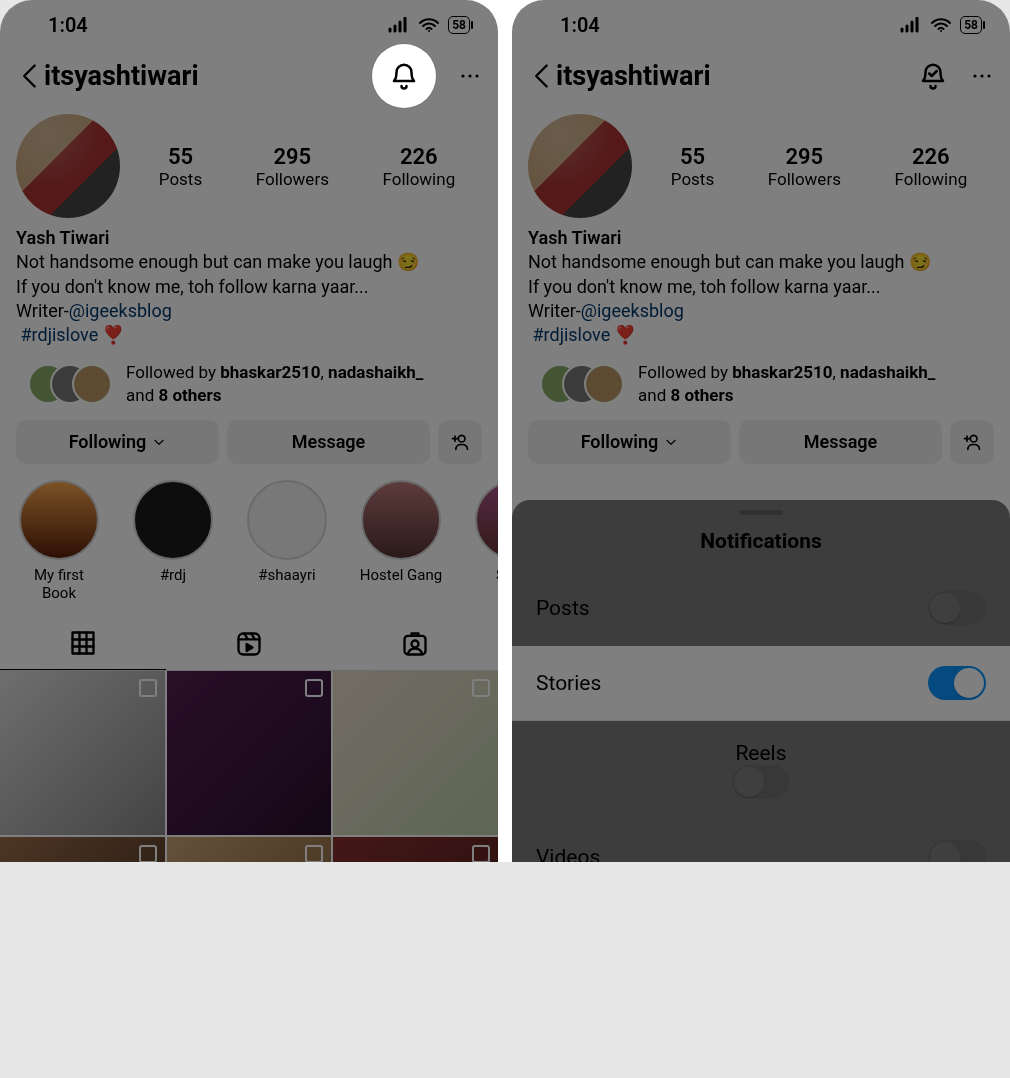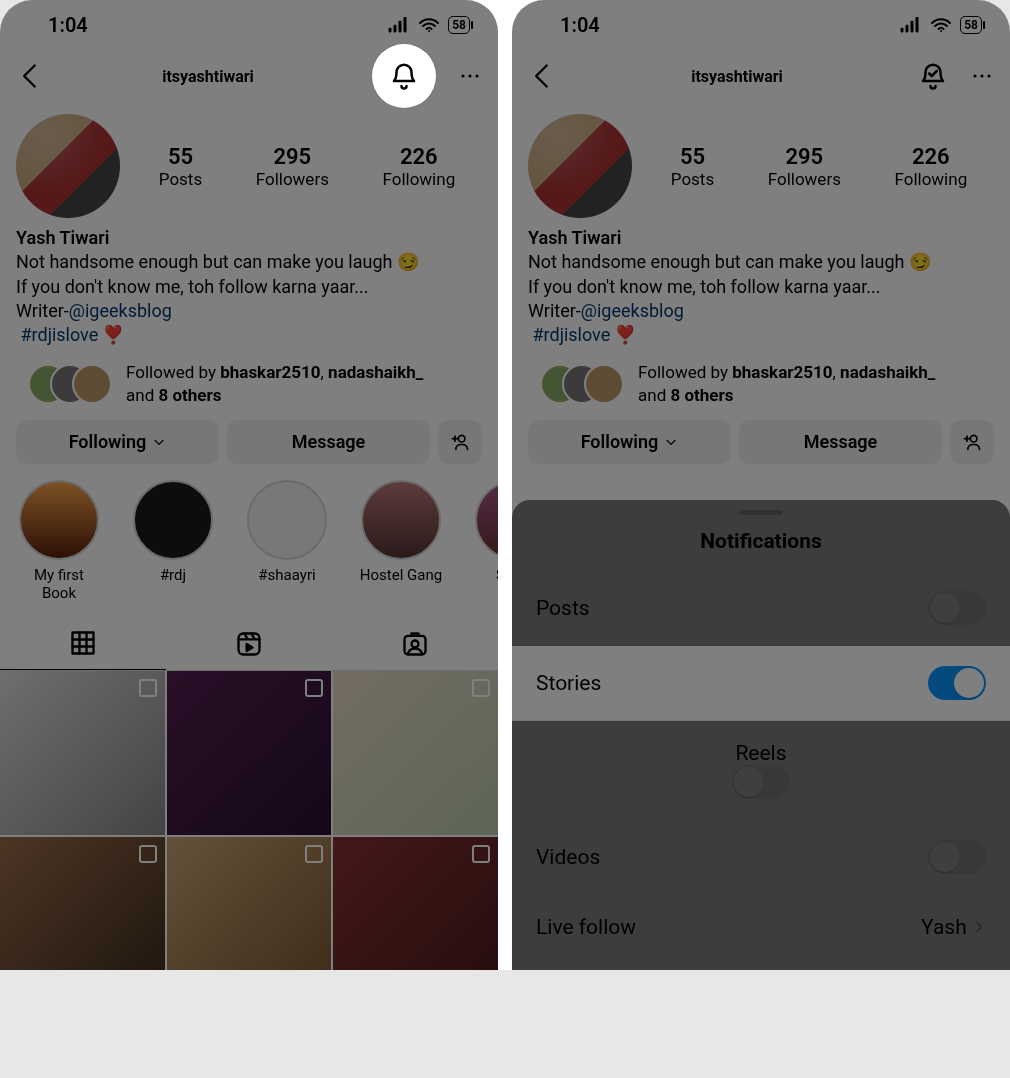--- a/index.html
+++ b/index.html
@@ -1,28 +1,28 @@
 <!DOCTYPE html>
 <html><head>
 <meta charset="utf-8">
 <style>
   * { margin:0; padding:0; box-sizing:border-box; font-family: -apple-system, BlinkMacSystemFont, "Segoe UI", Roboto, Helvetica, Arial, sans-serif; -webkit-font-smoothing:antialiased; }
   body { background:#e7e7e7; display:flex; justify-content:center; }
-  .stage { width:1010px; height:970px; background:#fff; border-radius:32px; position:relative; display:flex; gap:14px; padding:0; }
+  .stage { width:1010px; height:862px; background:#fff; border-radius:32px; position:relative; display:flex; gap:14px; padding:0; }
   .phone { width:498px; height:1078px; background:#fff; border-radius:32px; overflow:hidden; position:relative; }
   .phone.right { width:498px; }
   
   .dim { position:absolute; inset:0; background:rgba(0,0,0,.5); pointer-events:none; z-index:50; }
   
   .status { height:50px; display:flex; align-items:center; justify-content:space-between; padding:0 28px 0 48px; font-weight:600; font-size:20px; }
   .status-icons { display:flex; align-items:center; gap:8px; }
   
   .header { display:flex; align-items:center; height:52px; padding:0 16px; position:relative; }
   .back { width:28px; height:28px; }
-  .uname { flex:1; text-align:center; font-weight:700; font-size:16px; }
+  .uname { flex:1; text-align:left; font-weight:700; font-size:27px; }
   .hicons { display:flex; align-items:center; gap:22px; }
   
   .bell-highlight { width:64px; height:64px; background:#fff; border-radius:50%; display:flex; align-items:center; justify-content:center; box-shadow:0 0 0 1px rgba(0,0,0,.05); }
   
   .profile-row { display:flex; padding:12px 16px 0; gap:12px; align-items:center; }
   .avatar { width:104px; height:104px; border-radius:50%; background:linear-gradient(135deg,#caa97f 0 40%, #a33 40% 65%, #444 65%); flex-shrink:0; position:relative; }
   .avatar::after{content:"";position:absolute;inset:0;background:radial-gradient(circle at 30% 20%, rgba(255,255,255,.2), transparent 50%);}  
   .stats { flex:1; display:flex; justify-content:space-around; text-align:center; }
   .stat-num { font-weight:600; font-size:22px; }
   .stat-lbl { font-size:17px; }

